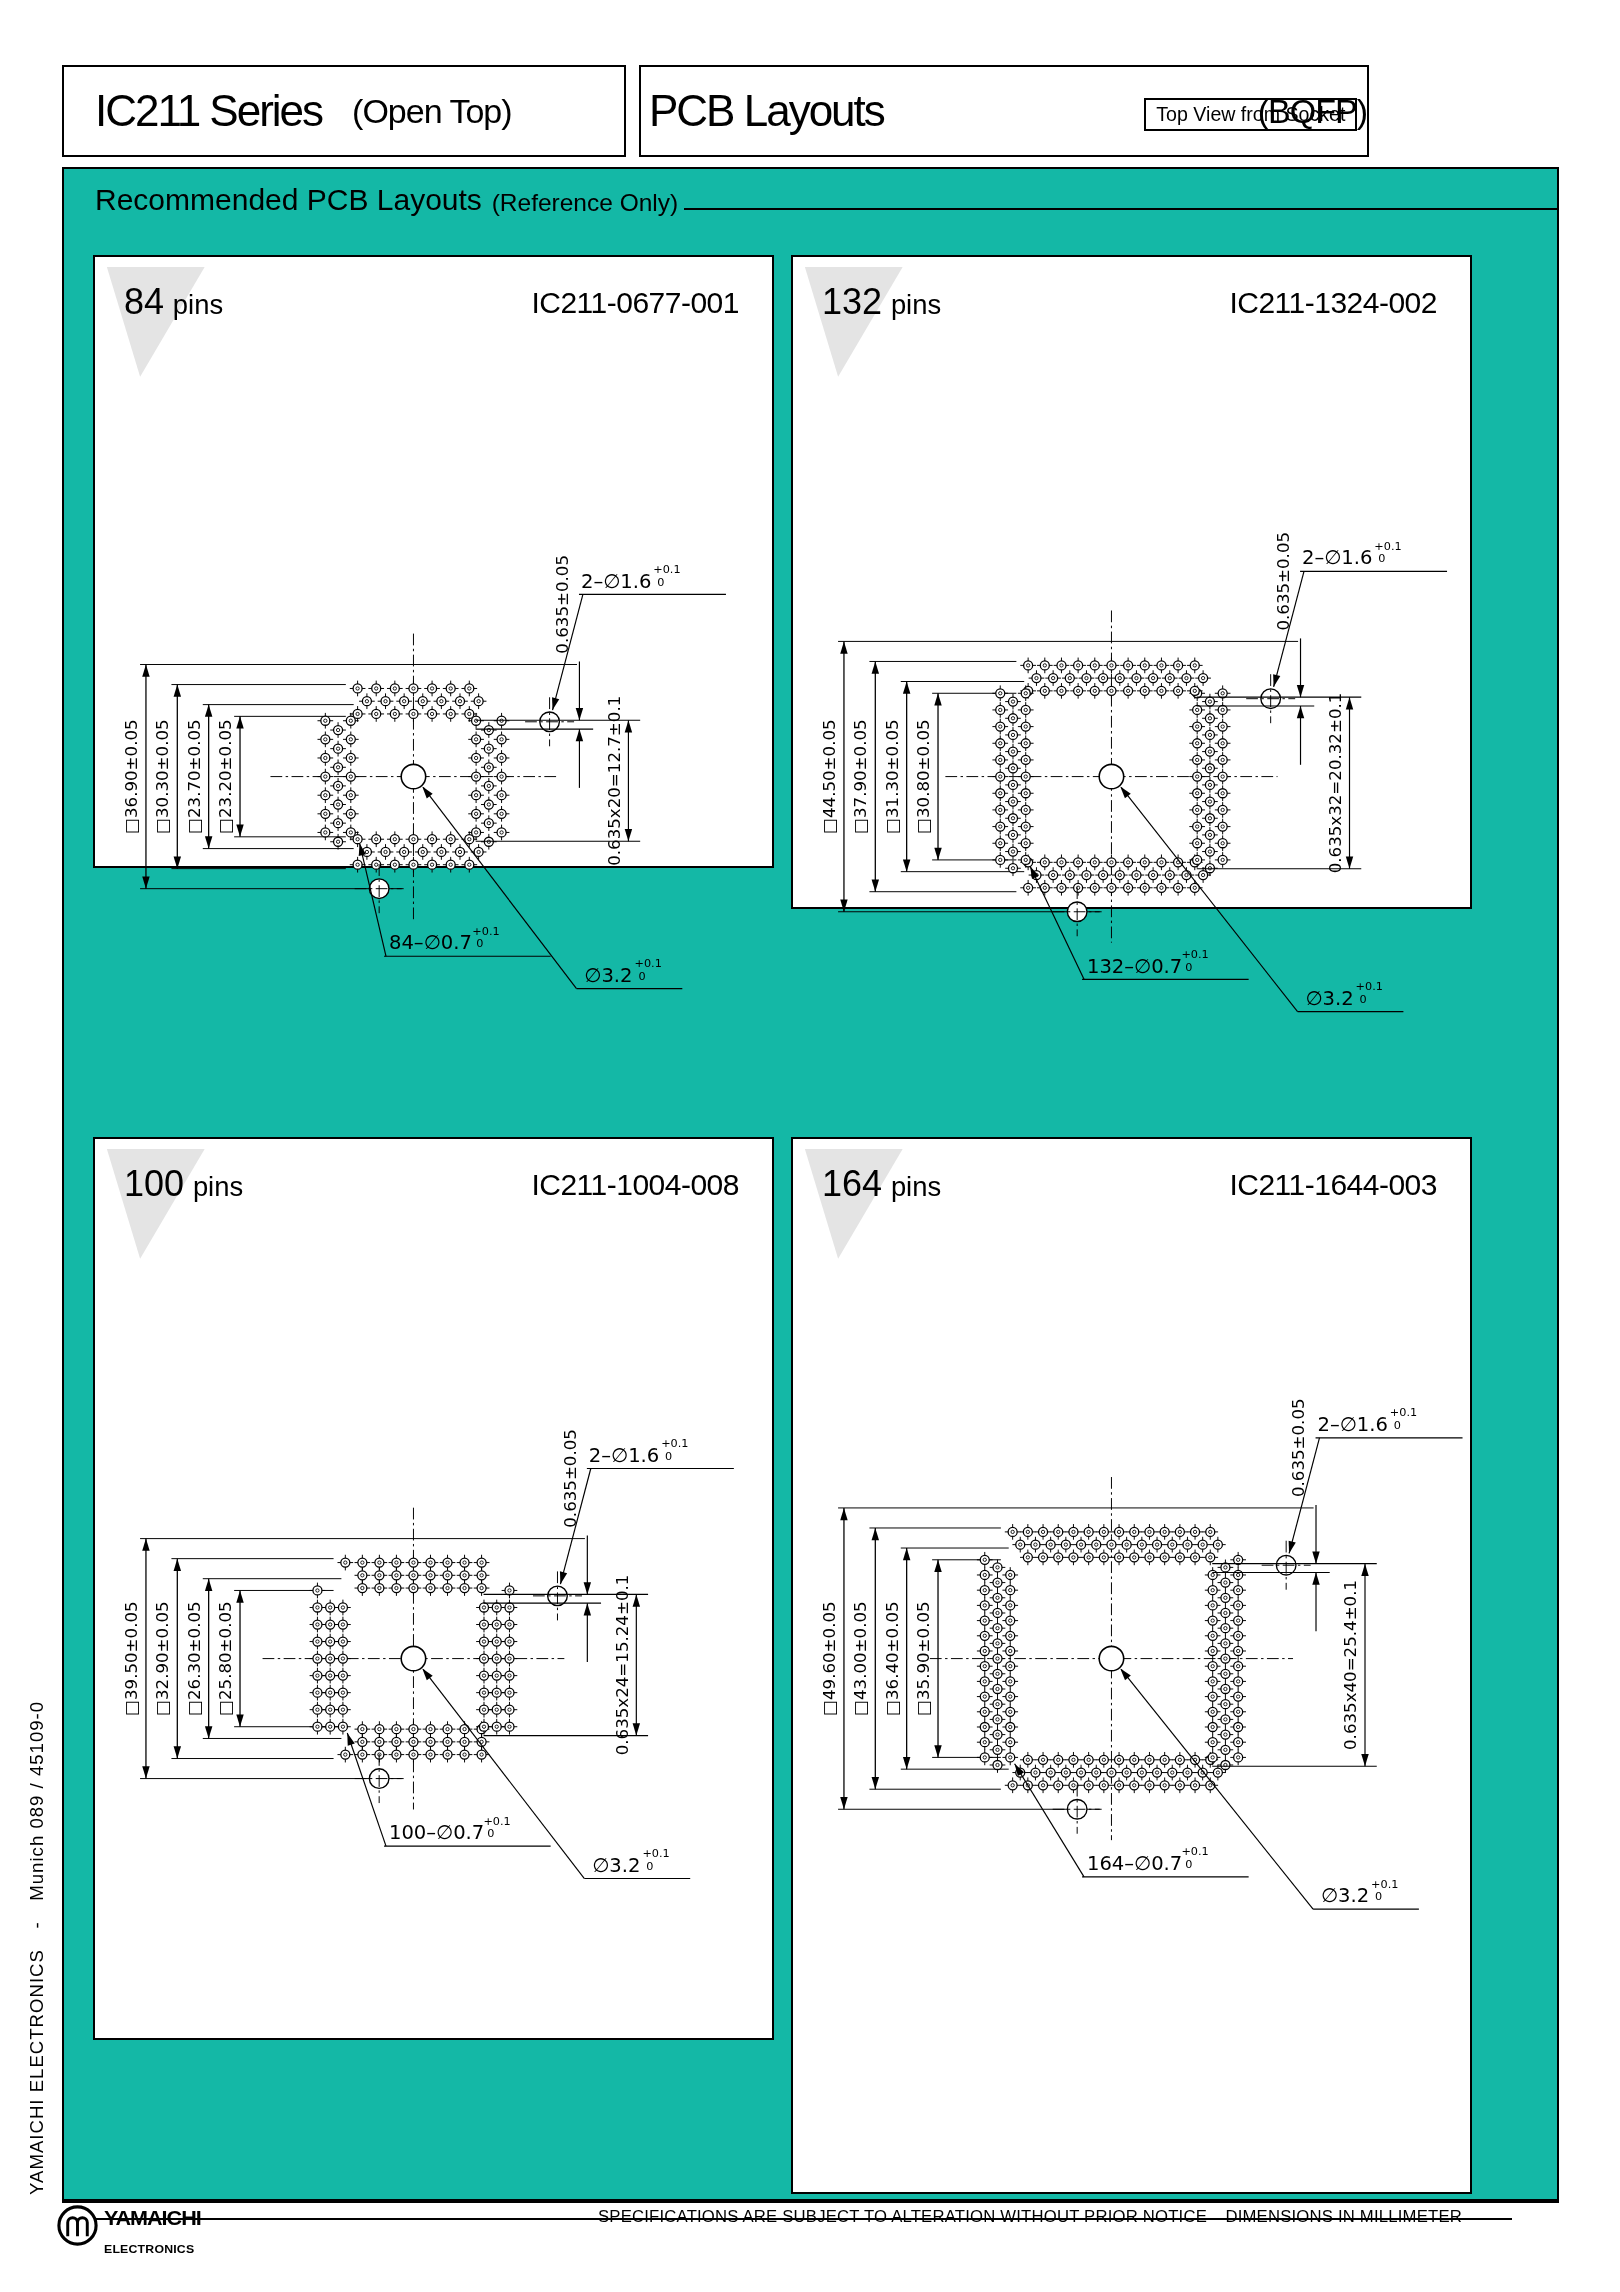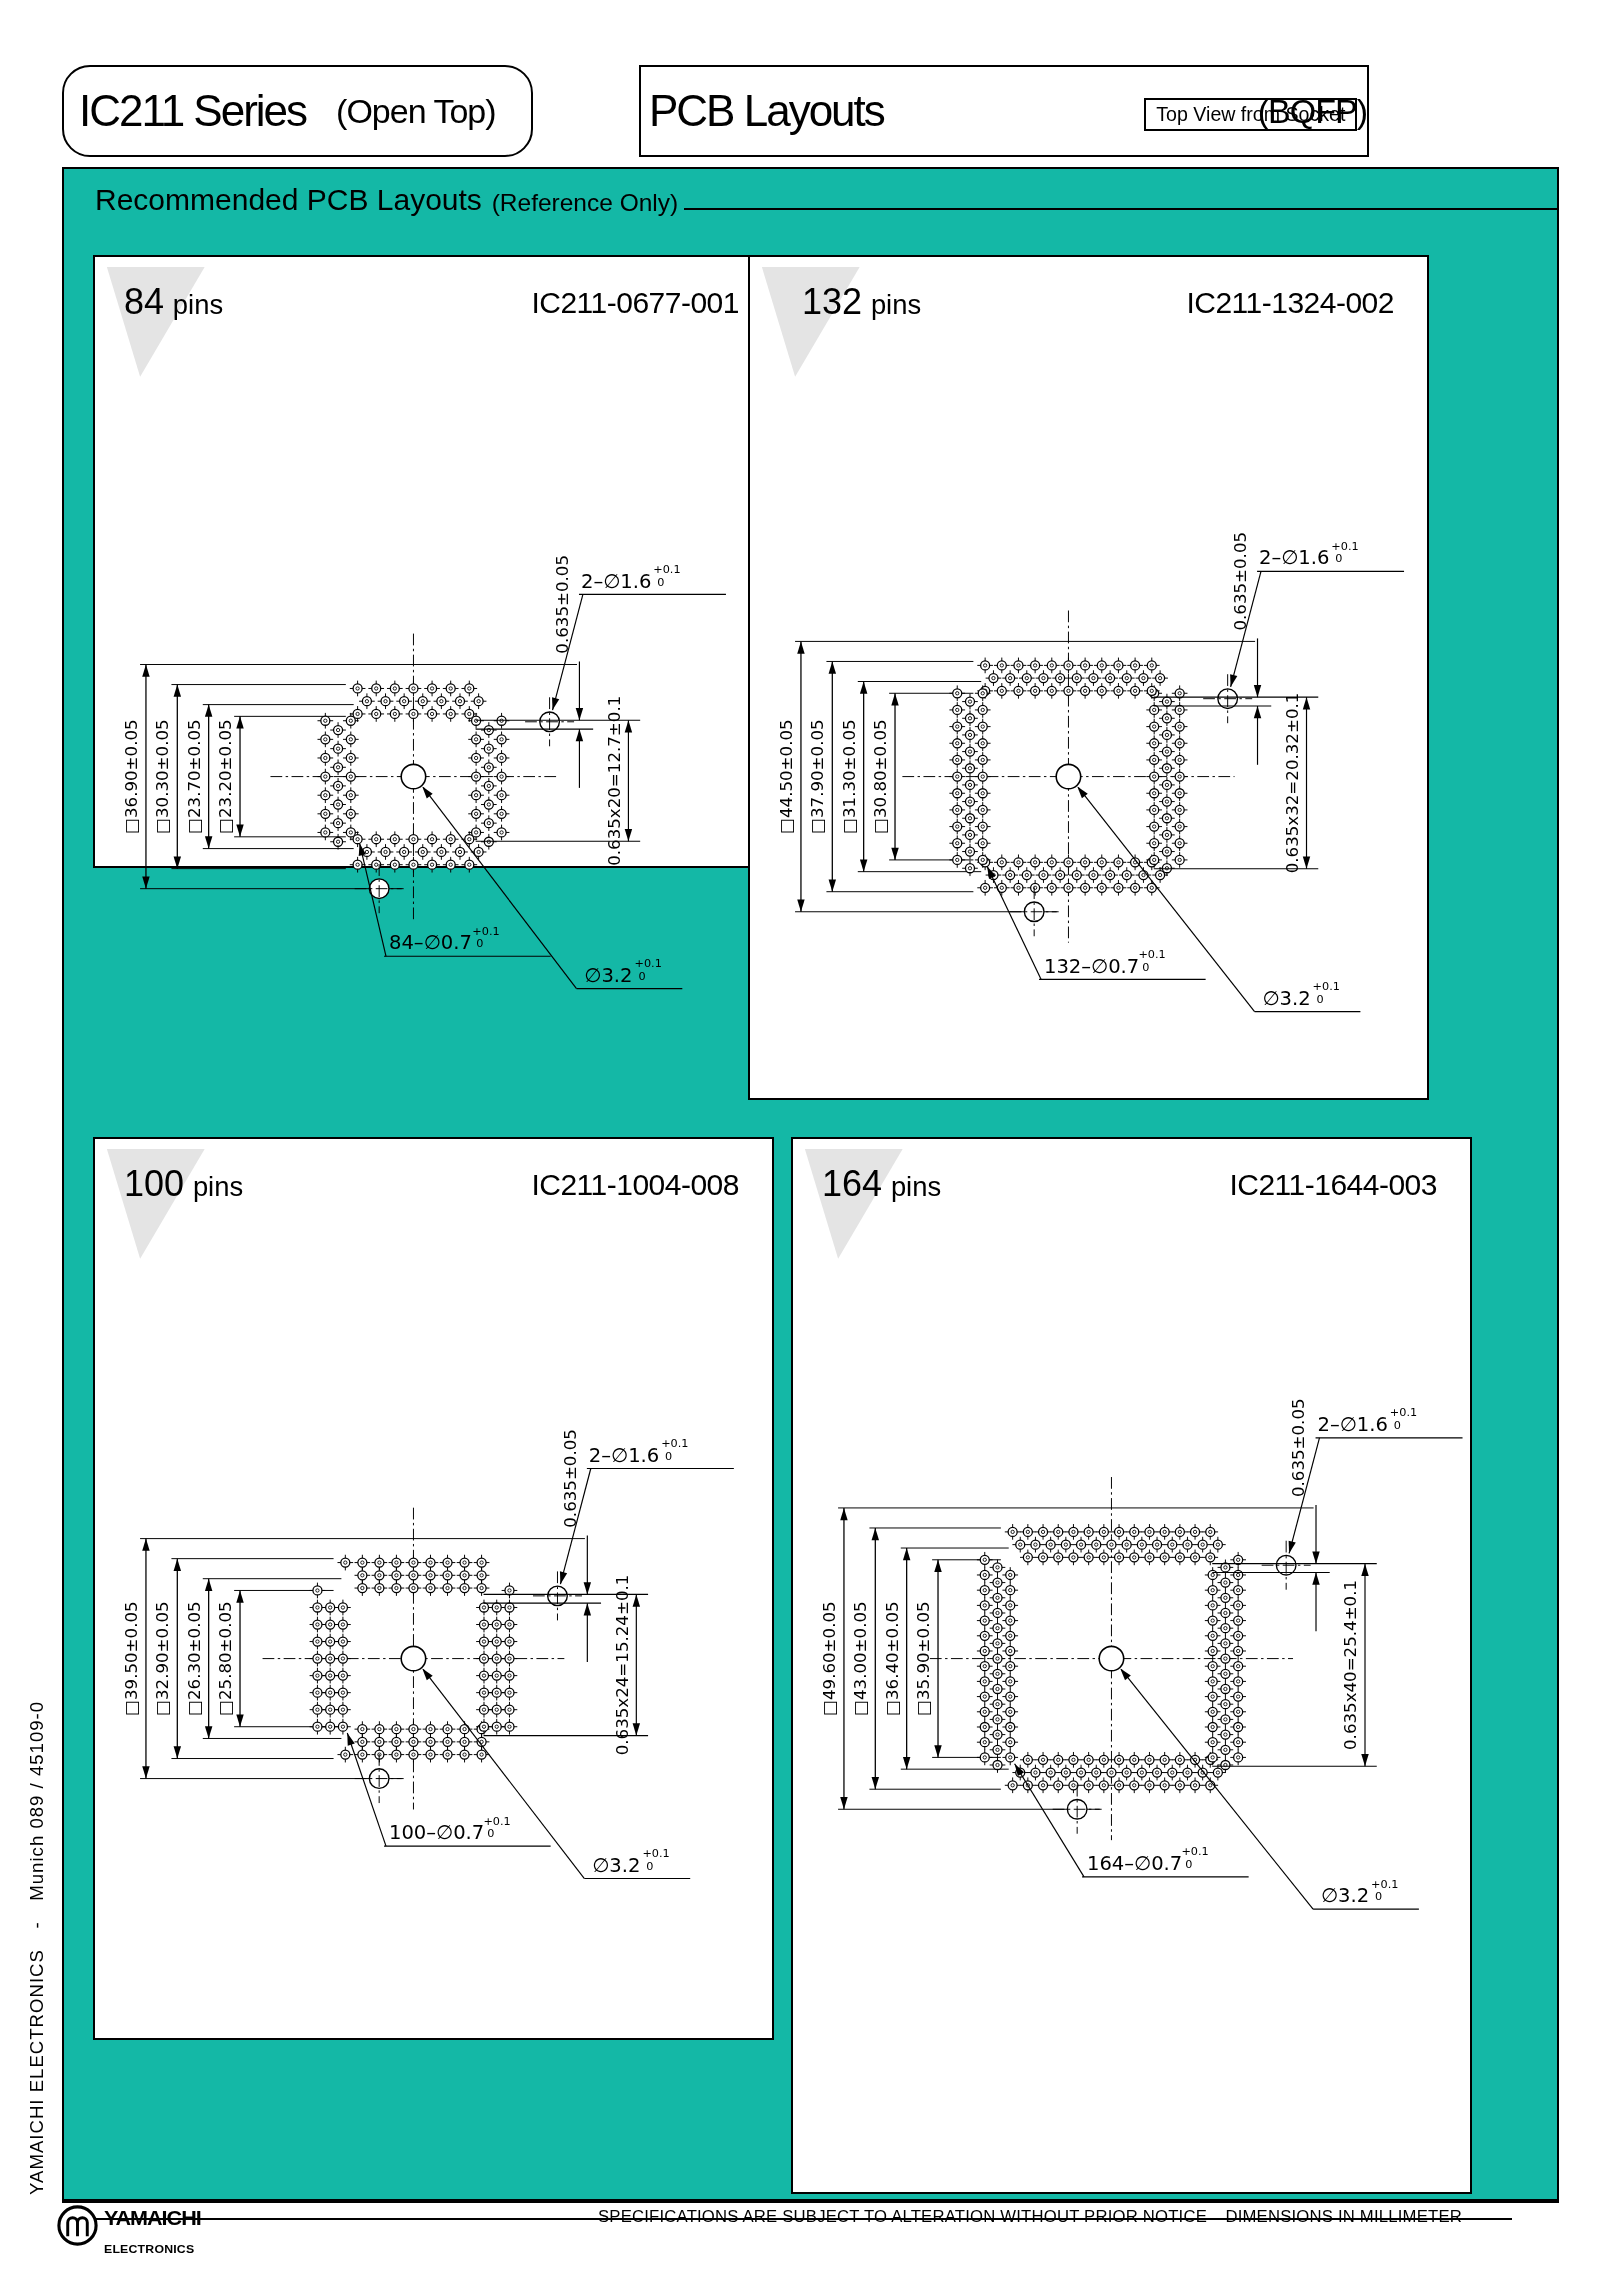--- a/index.html
+++ b/index.html
@@ -1,31 +1,31 @@
 <!DOCTYPE html>
 <html><head>
 <meta charset="utf-8">
 <style>
   html,body{margin:0;padding:0;background:#fff;}
   body{width:1620px;height:2293px;position:relative;font-family:"Liberation Sans",sans-serif;color:#000;overflow:hidden;}
   *{box-sizing:border-box;}
   .hbox{position:absolute;border:2.9px solid #000;display:flex;align-items:center;background:#fff;}
-  #hbox1{left:62px;top:65px;width:471px;height:92px;padding-left:15px;border-radius:28px;}
+  #hbox1{left:62px;top:65px;width:564px;height:92px;padding-left:31px;}
   #hbox2{left:639px;top:65px;width:730px;height:92px;padding-left:8px;justify-content:space-between;}
   .title-main{font-size:44px;letter-spacing:-2px;white-space:nowrap;}
   .title-sub{font-size:34px;letter-spacing:-1px;margin-left:30px;white-space:nowrap;}
   .viewbox{position:absolute;right:9.8px;top:31px;border:2px solid #000;font-size:19.6px;padding:2.9px 9.8px;white-space:nowrap;}
   #content{position:absolute;left:62px;top:167px;width:1497px;height:2036px;border:2.9px solid #000;border-bottom-width:4.9px;background:#14b8a6;}
   #sectionrow{position:absolute;left:31px;top:13.7px;right:0;display:flex;align-items:flex-end;}
   .sec-main{font-size:30px;letter-spacing:0;white-space:nowrap;}
   .sec-sub{font-size:24.5px;margin-left:9.8px;white-space:nowrap;}
   .sec-fill{flex:1;border-bottom:2px solid #000;margin:0 0 6.9px 5.9px;}
   .panel{position:absolute;width:681px;border:2px solid #000;background:#fff;}
   #p0{left:29px;top:86px;height:613px;}
-  #p1{left:684px;top:86px;height:845px;padding-left:23px;}
+  #p1{left:727px;top:86px;height:654px;}
   #p2{left:29px;top:968px;height:903px;}
   #p3{left:727px;top:968px;height:1057px;}
   .corner-tri{position:absolute;left:11.8px;top:9.8px;width:98px;height:110px;background:#e4e4e4;clip-path:polygon(0 0,100% 0,34% 100%);}
   .phead{position:relative;height:98px;}
   .pins{position:absolute;left:29px;top:23.5px;font-size:36px;display:flex;align-items:baseline;}
   .pins .w{font-size:27.4px;margin-left:8.8px;}
   .pn{position:absolute;right:33px;top:29px;font-size:30px;letter-spacing:-0.5px;white-space:nowrap;}
   svg.draw{position:absolute;left:0;top:98px;}
   #side{position:absolute;left:25.5px;top:1066px;height:1129px;writing-mode:vertical-rl;transform:rotate(180deg);font-size:18.6px;letter-spacing:1px;white-space:nowrap;}
   #footline{position:absolute;left:94px;top:2218px;width:1418px;height:0;border-top:2px solid #000;}

